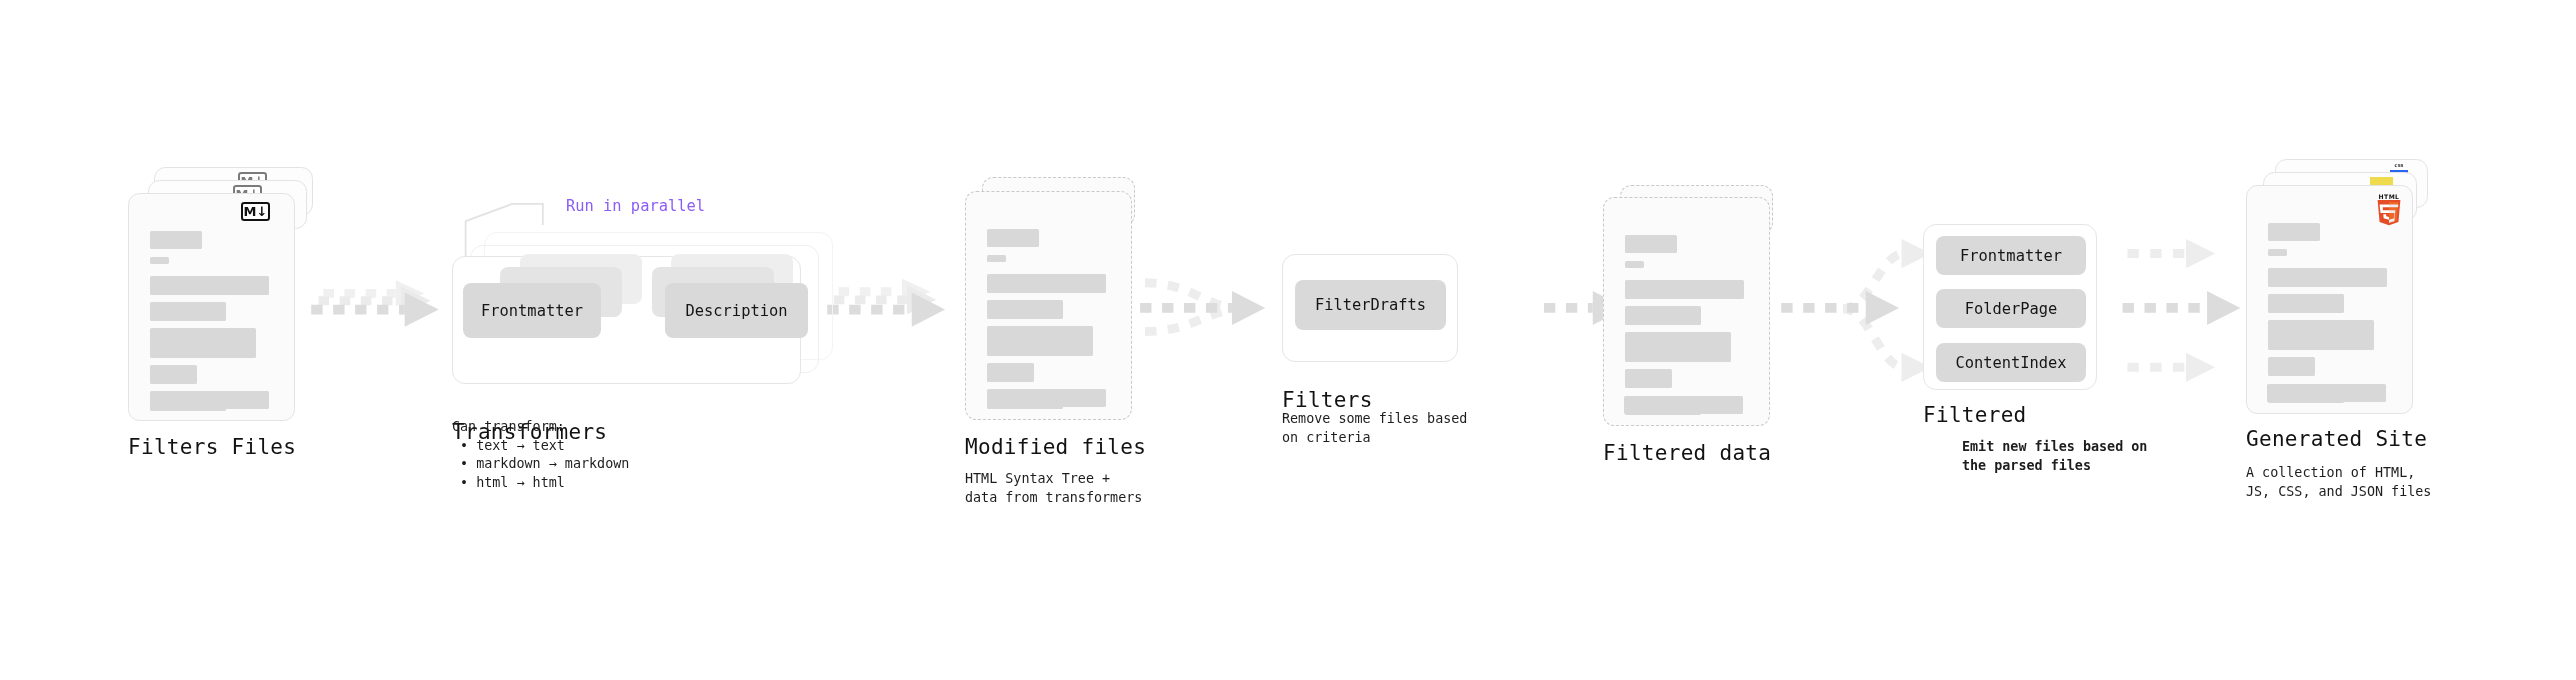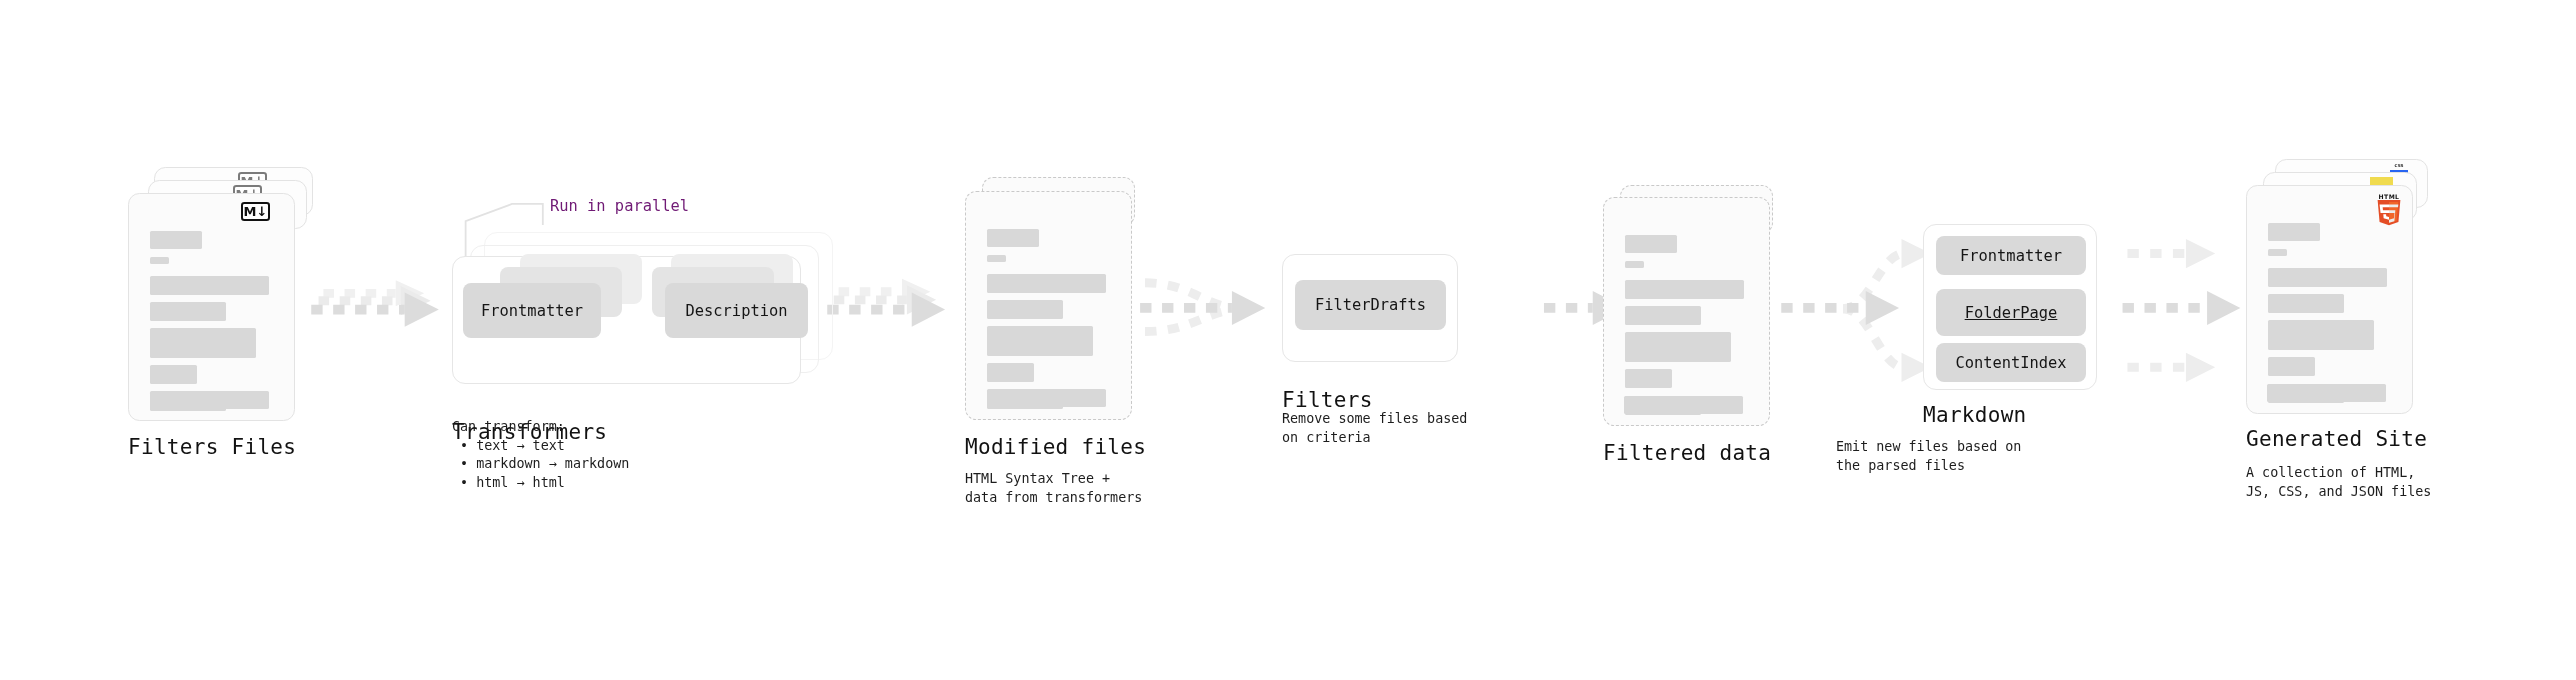--- a/index.html
+++ b/index.html
@@ -211,21 +211,21 @@
     <div class="group" style="left:452px; top:256px; width:349px; height:128px;"></div>
 
     <div class="pill f3" style="left:520px; top:254px; width:122px; height:50px;">Frontmatter</div>
     <div class="pill f3" style="left:671px; top:254px; width:122px; height:50px;">Description</div>
     <div class="pill f2" style="left:500px; top:267px; width:122px; height:50px;">Frontmatter</div>
     <div class="pill f2" style="left:652px; top:267px; width:122px; height:50px;">Description</div>
 
     <div class="pill" style="left:463px; top:283px; width:138px; height:55px;">Frontmatter</div>
     <div class="pill" style="left:665px; top:283px; width:143px; height:55px;">Description</div>
 
-    <div style="position:absolute; left:550px; top:197px; font-size:15.4px; color:#701a75; white-space:nowrap;">Run in parallel</div>
+    <div style="position:absolute; left:566px; top:197px; font-size:15.4px; color:#8b5cf6; white-space:nowrap;">Run in parallel</div>
 
     <div class="label" style="left:452px; top:384px;margin-top:36px;">Transformers</div>
     <div class="sub" style="left:452px; top:418px;">Can transform:
  • text → text
  • markdown → markdown
  • html → html</div>
   </div>
 
   <div>
     <div class="doc dashed" style="left:982px; top:177px; width:153px; height:49px;"></div>
@@ -266,25 +266,25 @@
       <div class="bar" style="left:21px; top:198px; width:76px; height:18.7px;"></div>
     </div>
     <div class="bar" style="left:1624px; top:396px; width:119px; height:18px;"></div>
 
     <div class="label" style="left:1603px; top:441px;">Filtered data</div>
   </div>
 
   <div>
     <div class="group" style="left:1923px; top:224px; width:174px; height:166px;"></div>
     <div class="pill" style="left:1936px; top:236px; width:150px; height:39px;">Frontmatter</div>
-    <div class="pill" style="left:1936px; top:289px; width:150px; height:47px;text-decoration:underline;">FolderPage</div>
+    <div class="pill" style="left:1936px; top:289px; width:150px; height:39px;">FolderPage</div>
     <div class="pill" style="left:1936px; top:343px; width:150px; height:39px;">ContentIndex</div>
 
-    <div class="label" style="left:1923px; top:403px;">Markdown</div>
-    <div class="sub" style="left:1836px; top:438px;">Emit new files based on
+    <div class="label" style="left:1923px; top:403px;">Filtered</div>
+    <div class="sub" style="left:1962px; top:438px;font-weight:bold;">Emit new files based on
 the parsed files</div>
   </div>
 
   <div>
     <div class="doc ghost" style="left:2275px; top:159px; width:153px; height:49px;"></div>
     <div class="cssbadge" style="left:2390px; top:163px;">CSS</div>
     <div class="doc ghost" style="left:2263px; top:172px; width:154px; height:49px;"></div>
     <div class="jsbadge" style="left:2370px; top:177px;"></div>
 
     <div class="doc" style="left:2246px; top:185px; width:167px; height:229px;">

